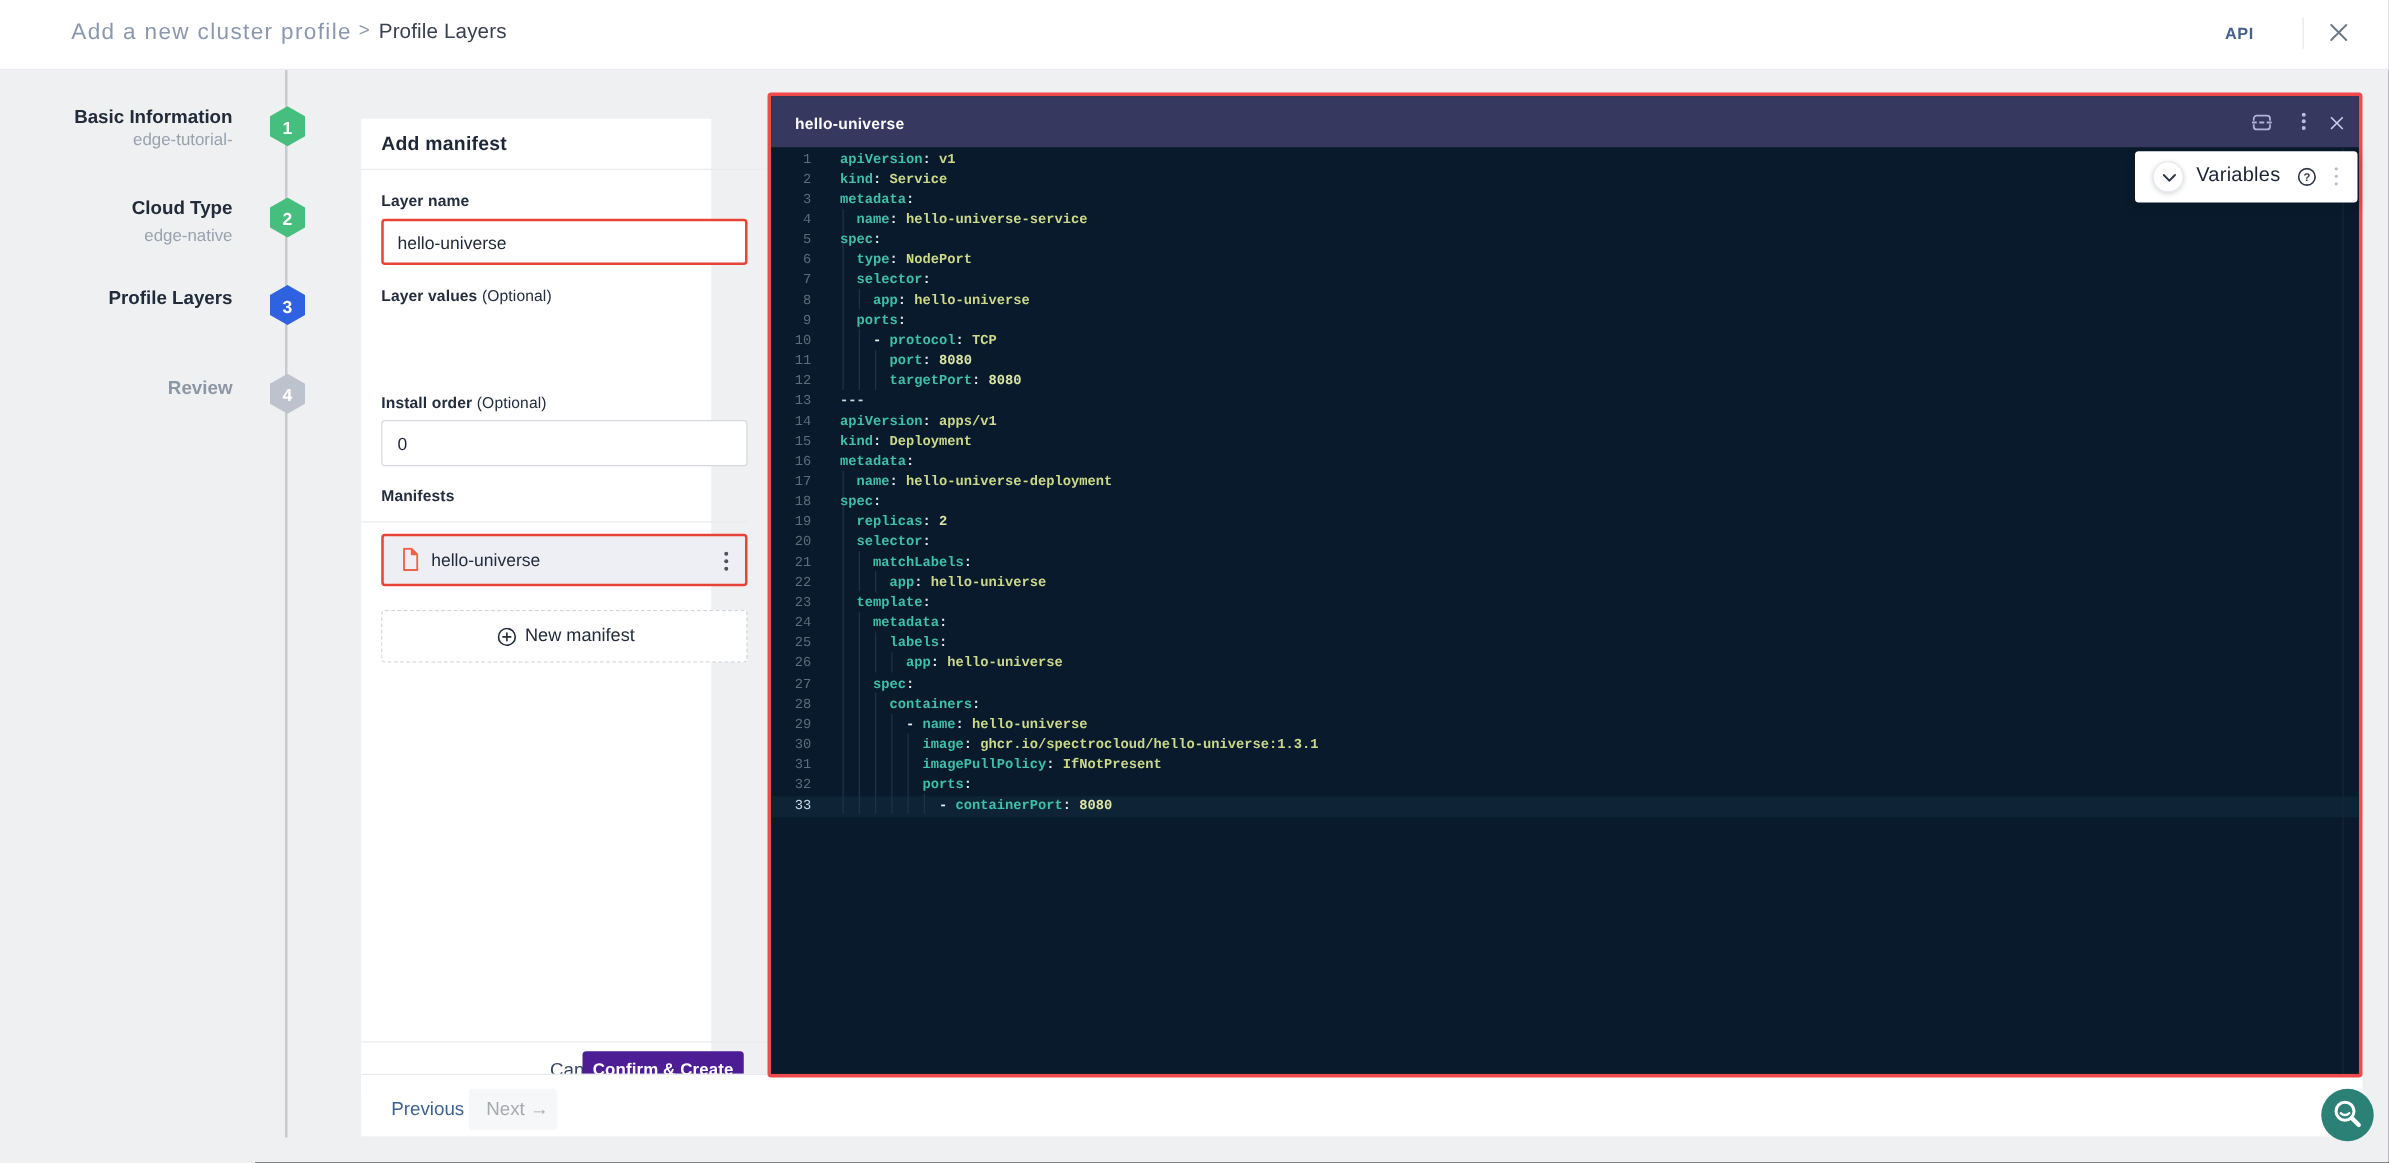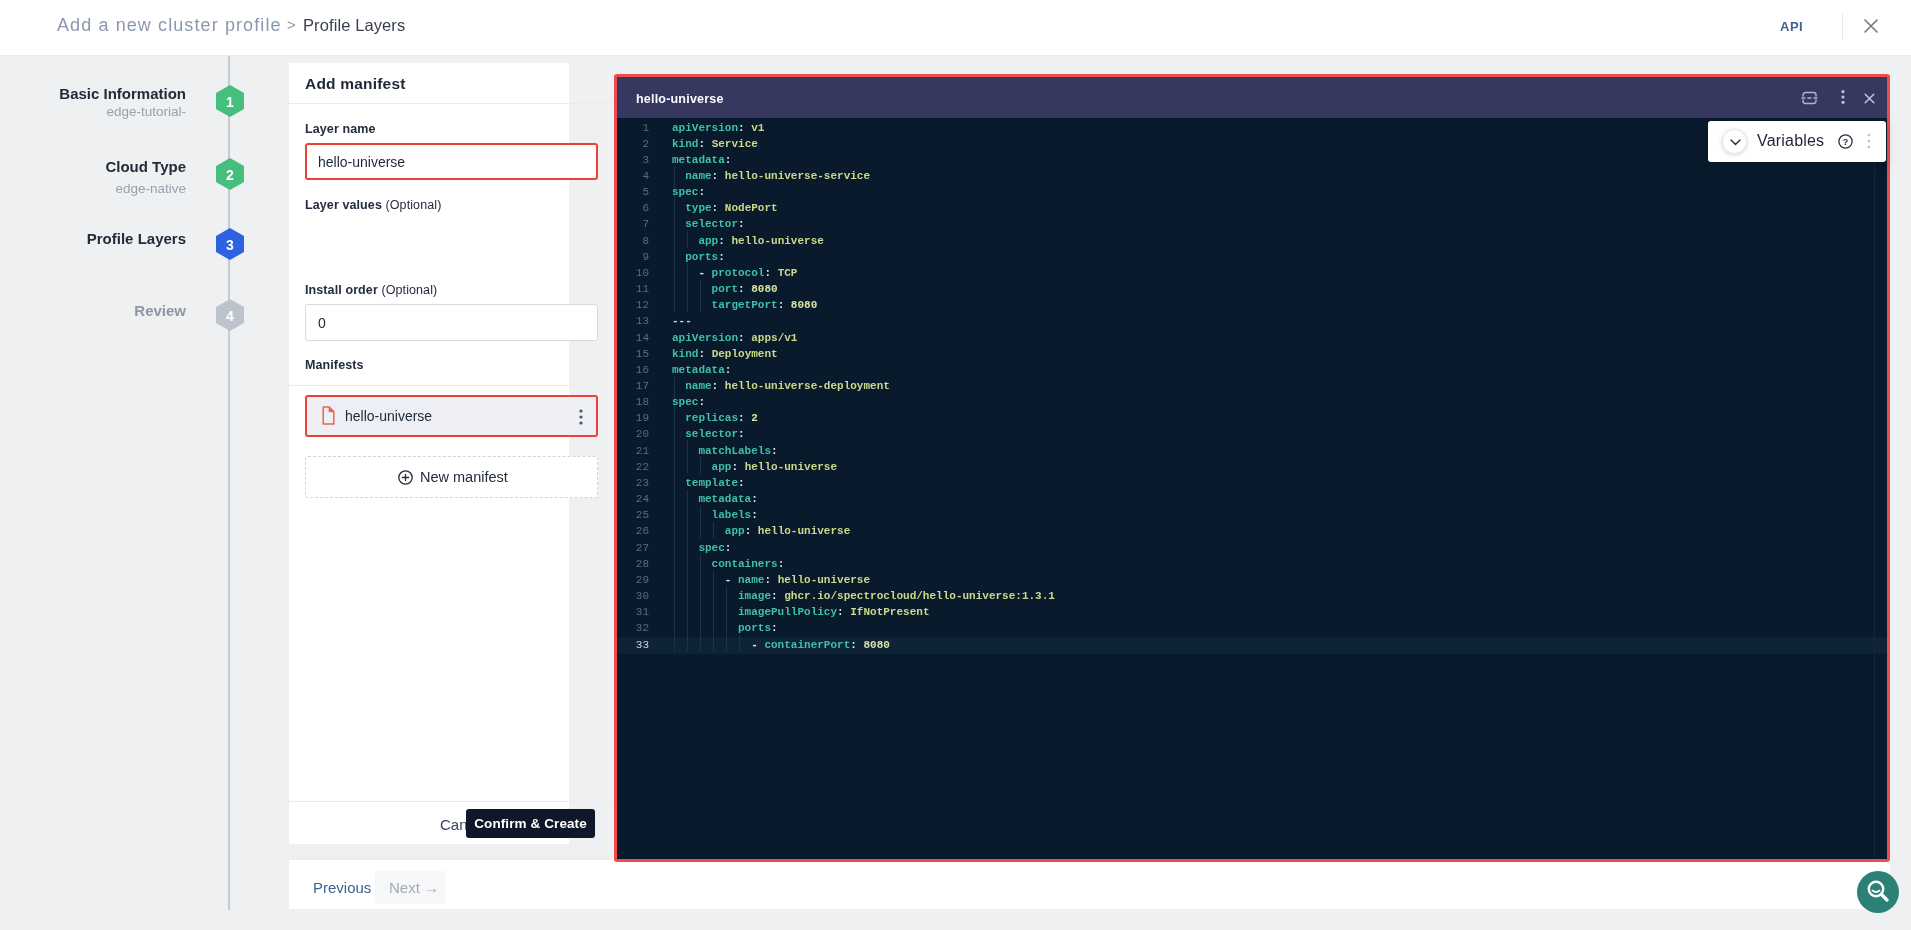--- a/index.html
+++ b/index.html
@@ -17,37 +17,37 @@
 
   
   #stepline { position:absolute; left:228px; top:56px; width:2px; height:854px; background:#c6cad1; }
   .stlabel { position:absolute; right:1725px; text-align:right; white-space:nowrap; }
   .stmain { font-size:15px; font-weight:700; color:#222b39; }
   .stsub { font-size:13.5px; color:#99a1ad;text-align:right; }
   .hex { position:absolute; left:216px; width:28px; }
   .hexnum { position:absolute; left:216px; width:28px; text-align:center; color:#fff; font-size:14px; font-weight:700; }
 
   
-  #formcard { position:absolute; left:289px; top:63px; width:280px; height:781px; background:#fff; }
+  #formcard { position:absolute; left:289px; top:95px; width:280px; height:781px; background:#fff; }
   #formtitle { position:absolute; left:16px; top:11.5px; font-size:15.5px; font-weight:700; color:#1d2736; letter-spacing:.2px; }
   .fdiv { position:absolute; left:0; width:324px; height:1px; background:#e9ebee; }
   .flabel { position:absolute; left:16px; font-size:12.5px; font-weight:700; color:#232d3e; letter-spacing:.1px; }
   .fopt { font-weight:400; }
   #inp1 { position:absolute; left:16px; top:80px; width:293px; height:37px; border:2px solid #e94338; border-radius:3px; background:#fff; }
   #inp1 span { position:absolute; left:11px; top:9px; font-size:14px; color:#1e2836; }
   #valbox { position:absolute; left:16px; top:159px; width:293px; height:42px; background:#f3f4f6; border-radius:3px; }
   #valbox .vtxt { position:absolute; left:32px; top:14px; font-size:14px; color:#1a222f; }
   #inp2 { position:absolute; left:16px; top:241px; width:293px; height:37px; border:1px solid #d6dade; border-radius:3px; background:#fff; }
   #inp2 span { position:absolute; left:12px; top:10px; font-size:14px; color:#1e2836; }
   #manrow { position:absolute; left:16px; top:332px; width:293px; height:42px; border:2px solid #e94338; border-radius:3px; background:#edeff5; }
   #manrow .mtxt { position:absolute; left:38px; top:11px; font-size:14px; color:#222b3a; }
   #newman { position:absolute; left:16px; top:393px; width:293px; height:42px; border:1.5px dashed #d0d5db; border-radius:3px; background:#fff; }
   #newman .ntxt { position:absolute; left:114px; top:12px; font-size:14.5px; font-weight:500; color:#232c3c; }
   #cancelbtn { position:absolute; left:117px; top:753px; font-size:15px; font-weight:500; color:#36455f;margin-left:34px; }
-  #confirmbtn { position:absolute; left:177px; top:746px; width:129px; height:29px; background:#0f172a; border-radius:3px; color:#fff; font-size:13.5px; font-weight:700; text-align:center; line-height:29px; letter-spacing:.1px; }
+  #confirmbtn { position:absolute; left:177px; top:746px; width:129px; height:29px; background:#4c1d95; border-radius:3px; color:#fff; font-size:13.5px; font-weight:700; text-align:center; line-height:29px; letter-spacing:.1px; }
 
   
   #bottombar { position:absolute; left:289px; top:859px; width:1601px; height:50px; background:#fff; border-top:1px solid #e9ebee;text-decoration:underline; }
   #prevlink { position:absolute; left:24px; top:19px; font-size:15px; color:#3d6191; }
   #nextbtn { position:absolute; left:86px; top:11px; width:71px; height:33px; background:#f6f7f8; border-radius:3px; }
   #nextbtn span { position:absolute; left:14px; top:8px; font-size:15px; color:#a6a9ae; }
 
   
   #editor { position:absolute; left:614px; top:74px; width:1276px; height:788px; border:3px solid #f04a4c; border-radius:3px; background:#081a2b; }
   #edhead { position:absolute; left:0; top:0; width:1270px; height:41px; background:#373860; }

